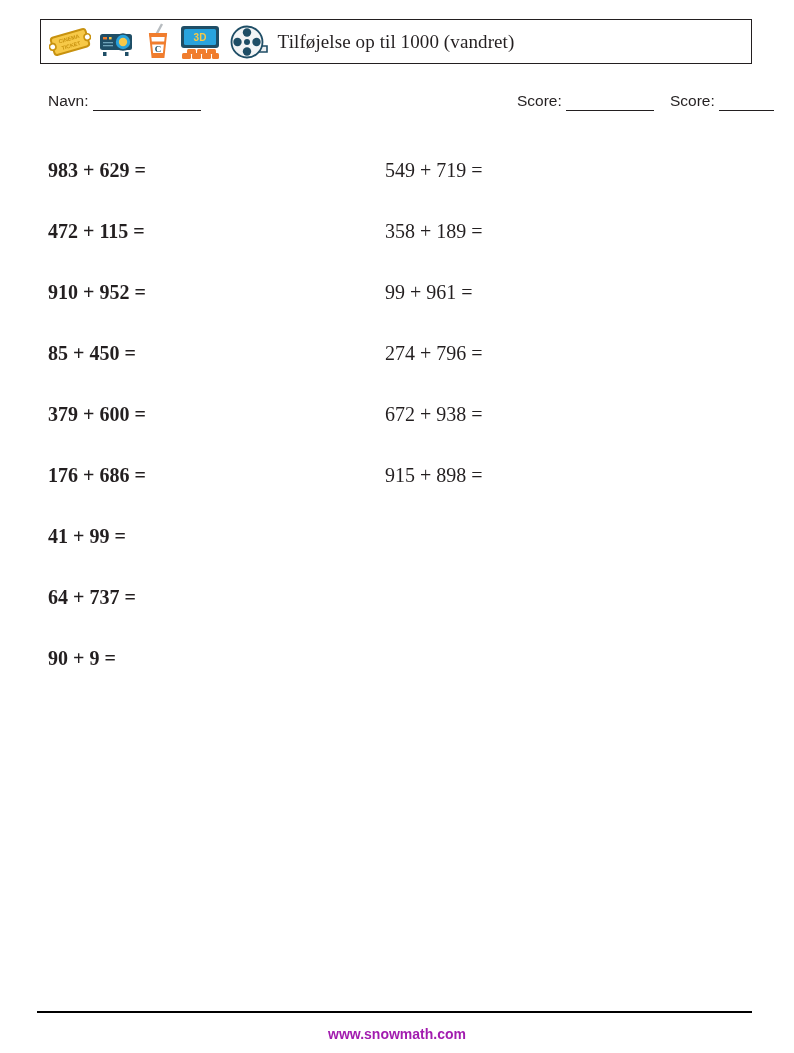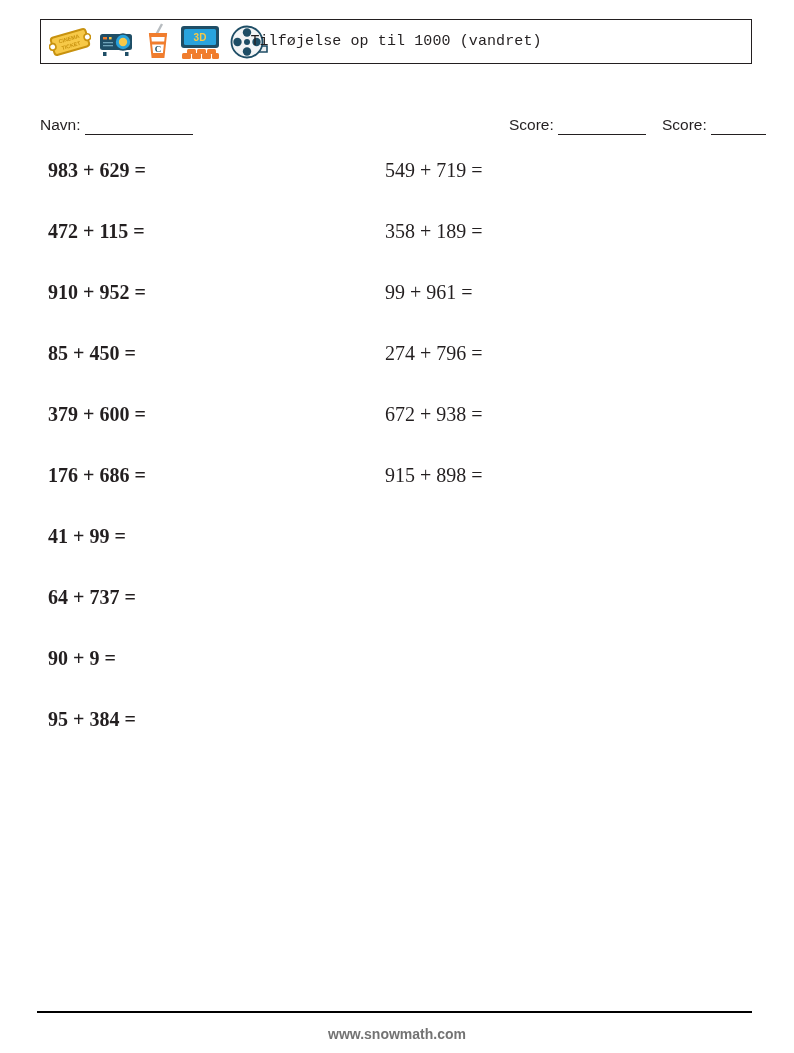--- a/index.html
+++ b/index.html
@@ -41,37 +41,36 @@
   }
   .worksheet-title {
     position: absolute;
     left: 0;
     top: 0;
     width: 100%;
     height: 100%;
     display: flex;
     align-items: center;
     justify-content: center;
-    font-family: Liberation Mono, monospace;
-    font-size: 15px;
+    font-family: Liberation Serif, serif;
+    font-size: 19px;
     color: #231f20;
     letter-spacing: 0.1px;
     pointer-events: none;
   }
 
   
   .meta-row {
     position: absolute;
-    left: 40px;
+    left: 48px;
     top: 92px;
     width: 712px;
     height: 24px;
     font-size: 15.5px;
     color: #231f20;
-    margin-top: 24px;
   }
   .meta-name {
     position: absolute;
     left: 0;
     top: 0;
     white-space: nowrap;
   }
   .meta-date {
     position: absolute;
     left: 469px;
@@ -129,21 +128,21 @@
   }
   .footer-text {
     position: absolute;
     left: 0;
     top: 1026px;
     width: 794px;
     text-align: center;
     font-family: "Liberation Sans", sans-serif;
     font-size: 14px;
     font-weight: bold;
-    color: #737373;
+    color: #a21caf;
   }
 </style>
 </head>
 <body>
 
 <div class="header-box">
 
   <div class="icon-strip">
 
     <span class="ico">
@@ -239,21 +238,20 @@
   <div class="prob-col col-left">
     <div class="prob-row">983 + 629 =</div>
     <div class="prob-row">472 + 115 =</div>
     <div class="prob-row">910 + 952 =</div>
     <div class="prob-row">85 + 450 =</div>
     <div class="prob-row">379 + 600 =</div>
     <div class="prob-row">176 + 686 =</div>
     <div class="prob-row">41 + 99 =</div>
     <div class="prob-row">64 + 737 =</div>
     <div class="prob-row">90 + 9 =</div>
-    <div class="prob-row">95 + 384 =</div>
   </div>
 
   <div class="prob-col col-right">
     <div class="prob-row">549 + 719 =</div>
     <div class="prob-row">358 + 189 =</div>
     <div class="prob-row">99 + 961 =</div>
     <div class="prob-row">274 + 796 =</div>
     <div class="prob-row">672 + 938 =</div>
     <div class="prob-row">915 + 898 =</div>
   </div>

